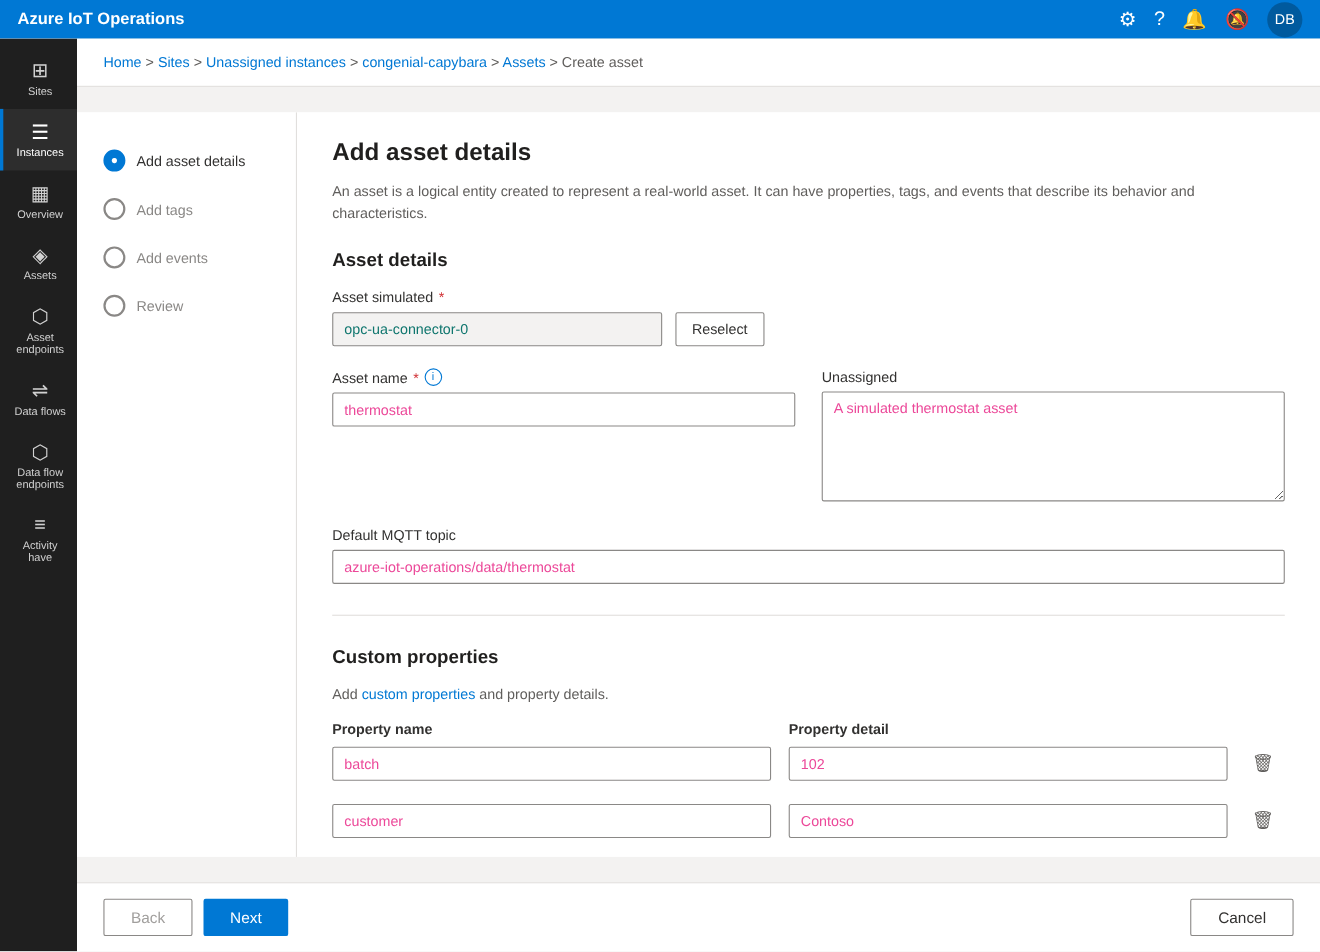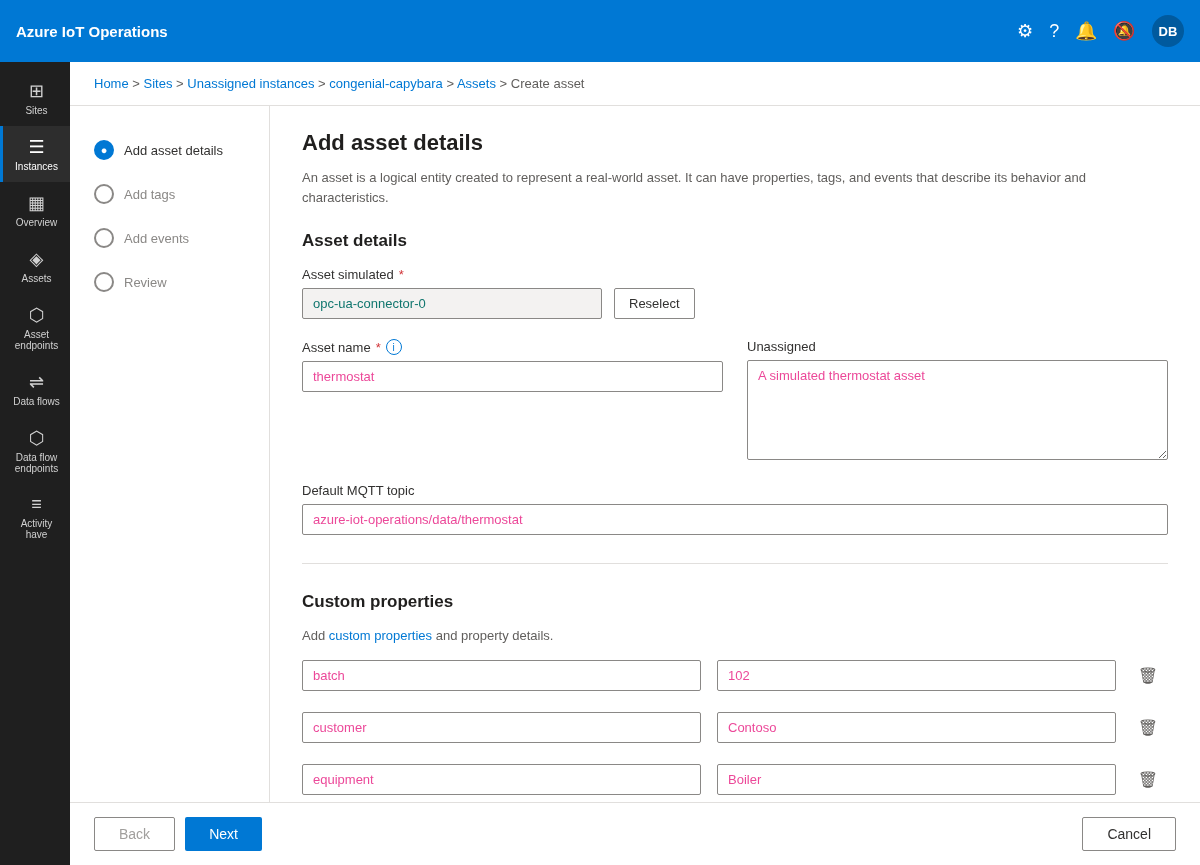--- a/index.html
+++ b/index.html
@@ -2,21 +2,21 @@
 <html><head>
   <meta charset="utf-8">
   <style>
     * { box-sizing: border-box; margin: 0; padding: 0; }
     body { font-family: 'Segoe UI', Arial, sans-serif; font-size: 14px; background: #f3f2f1; display: flex; flex-direction: column; height: 865px; overflow: hidden; }
 
     
     .top-nav {
       background: #0078d4;
       color: white;
-      height: 62px;
+      height: 35px;
       display: flex;
       align-items: center;
       padding: 0 16px;
       flex-shrink: 0;
     }
     .top-nav-title {
       font-size: 15px;
       font-weight: 600;
       color: white;
       flex: 1;
@@ -34,21 +34,21 @@
     .avatar {
       width: 32px;
       height: 32px;
       border-radius: 50%;
       background: #005a9e;
       color: white;
       display: flex;
       align-items: center;
       justify-content: center;
       font-size: 13px;
-      font-weight: 700;
+      font-weight: 400;
       cursor: pointer;
     }
 
     
     .main-layout {
       display: flex;
       flex: 1;
       overflow: hidden;
     }
 
@@ -75,20 +75,21 @@
     .sidebar-item.active { border-left: 3px solid #0078d4; color: white; background: #2d2d2d; }
     .sidebar-item-icon { font-size: 18px; margin-bottom: 3px; }
     .sidebar-item-label { font-size: 10px; text-align: center; }
 
     
     .content-area {
       flex: 1;
       display: flex;
       flex-direction: column;
       overflow: hidden;
+      gap: 23px;
     }
 
     
     .breadcrumb {
       padding: 14px 24px;
       font-size: 13px;
       color: #605e5c;
       background: white;
       border-bottom: 1px solid #e1dfdd;
       flex-shrink: 0;
@@ -430,20 +431,25 @@
           <input class="text-input full-width" type="text" value="azure-iot-operations/data/thermostat" style="">
         </div>
 
         <hr class="section-divider">
 
         <h2 class="section-title">Custom properties</h2>
         <p class="custom-props-desc">
           Add <a>custom properties</a> and property details.
         </p>
 
+        <div class="prop-header">
+          <span class="prop-col-label">Property name</span>
+          <span class="prop-col-label">Property detail</span>
+          <span></span>
+        </div>
 
         <div class="prop-row">
           <input class="text-input" type="text" value="batch" style="">
           <input class="text-input" type="text" value="102" style="">
           <button class="delete-btn" title="Delete">🗑</button>
         </div>
         <div class="prop-row">
           <input class="text-input" type="text" value="customer" style="">
           <input class="text-input" type="text" value="Contoso" style="">
           <button class="delete-btn" title="Delete">🗑</button>

